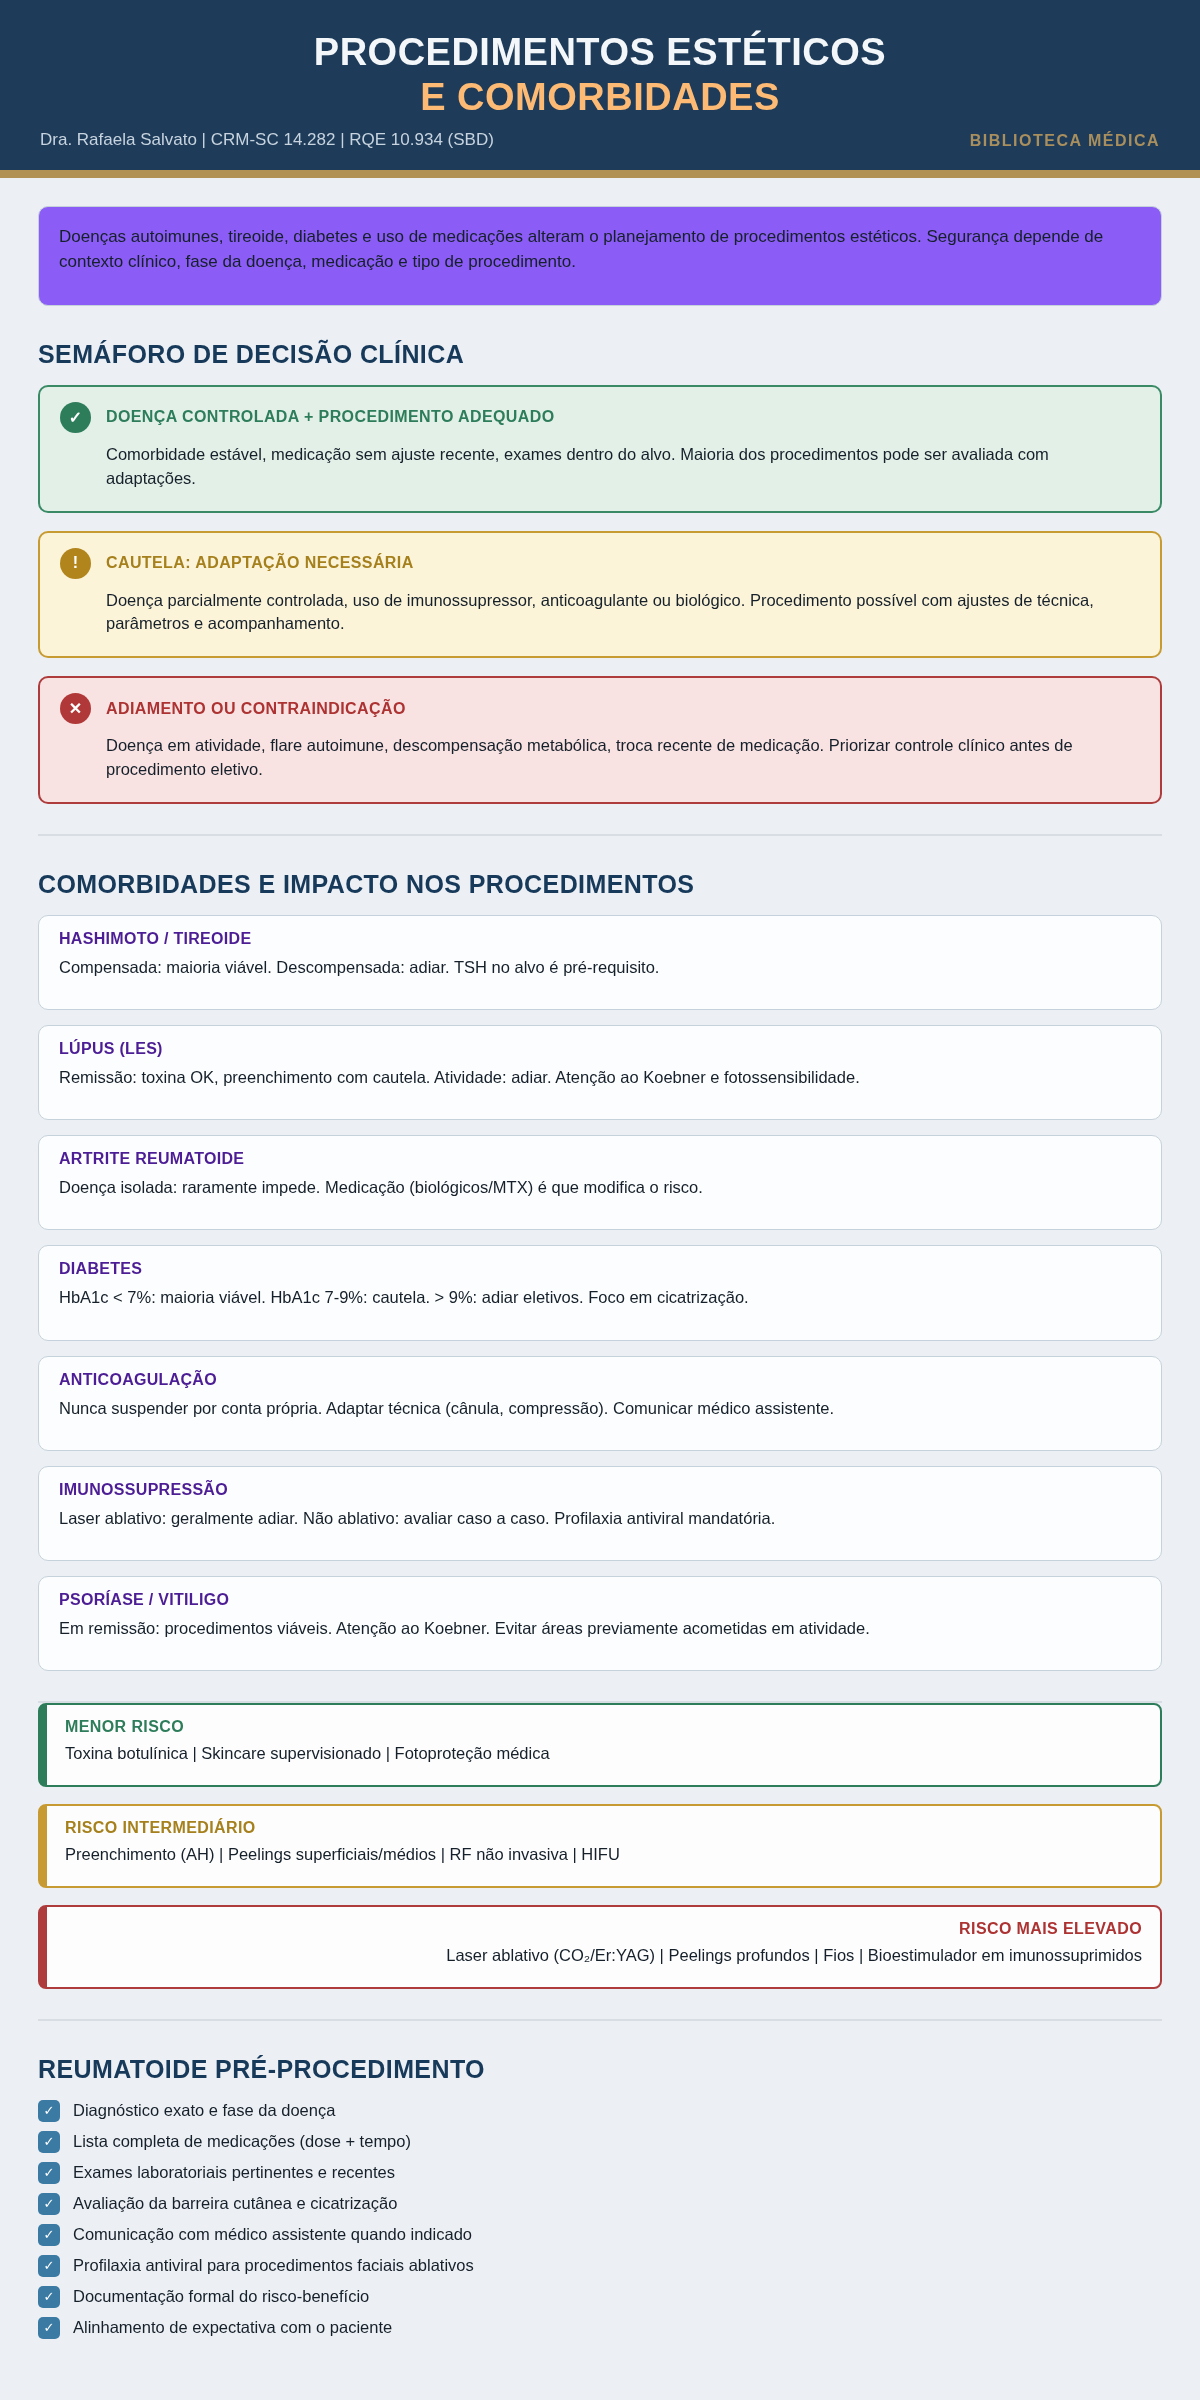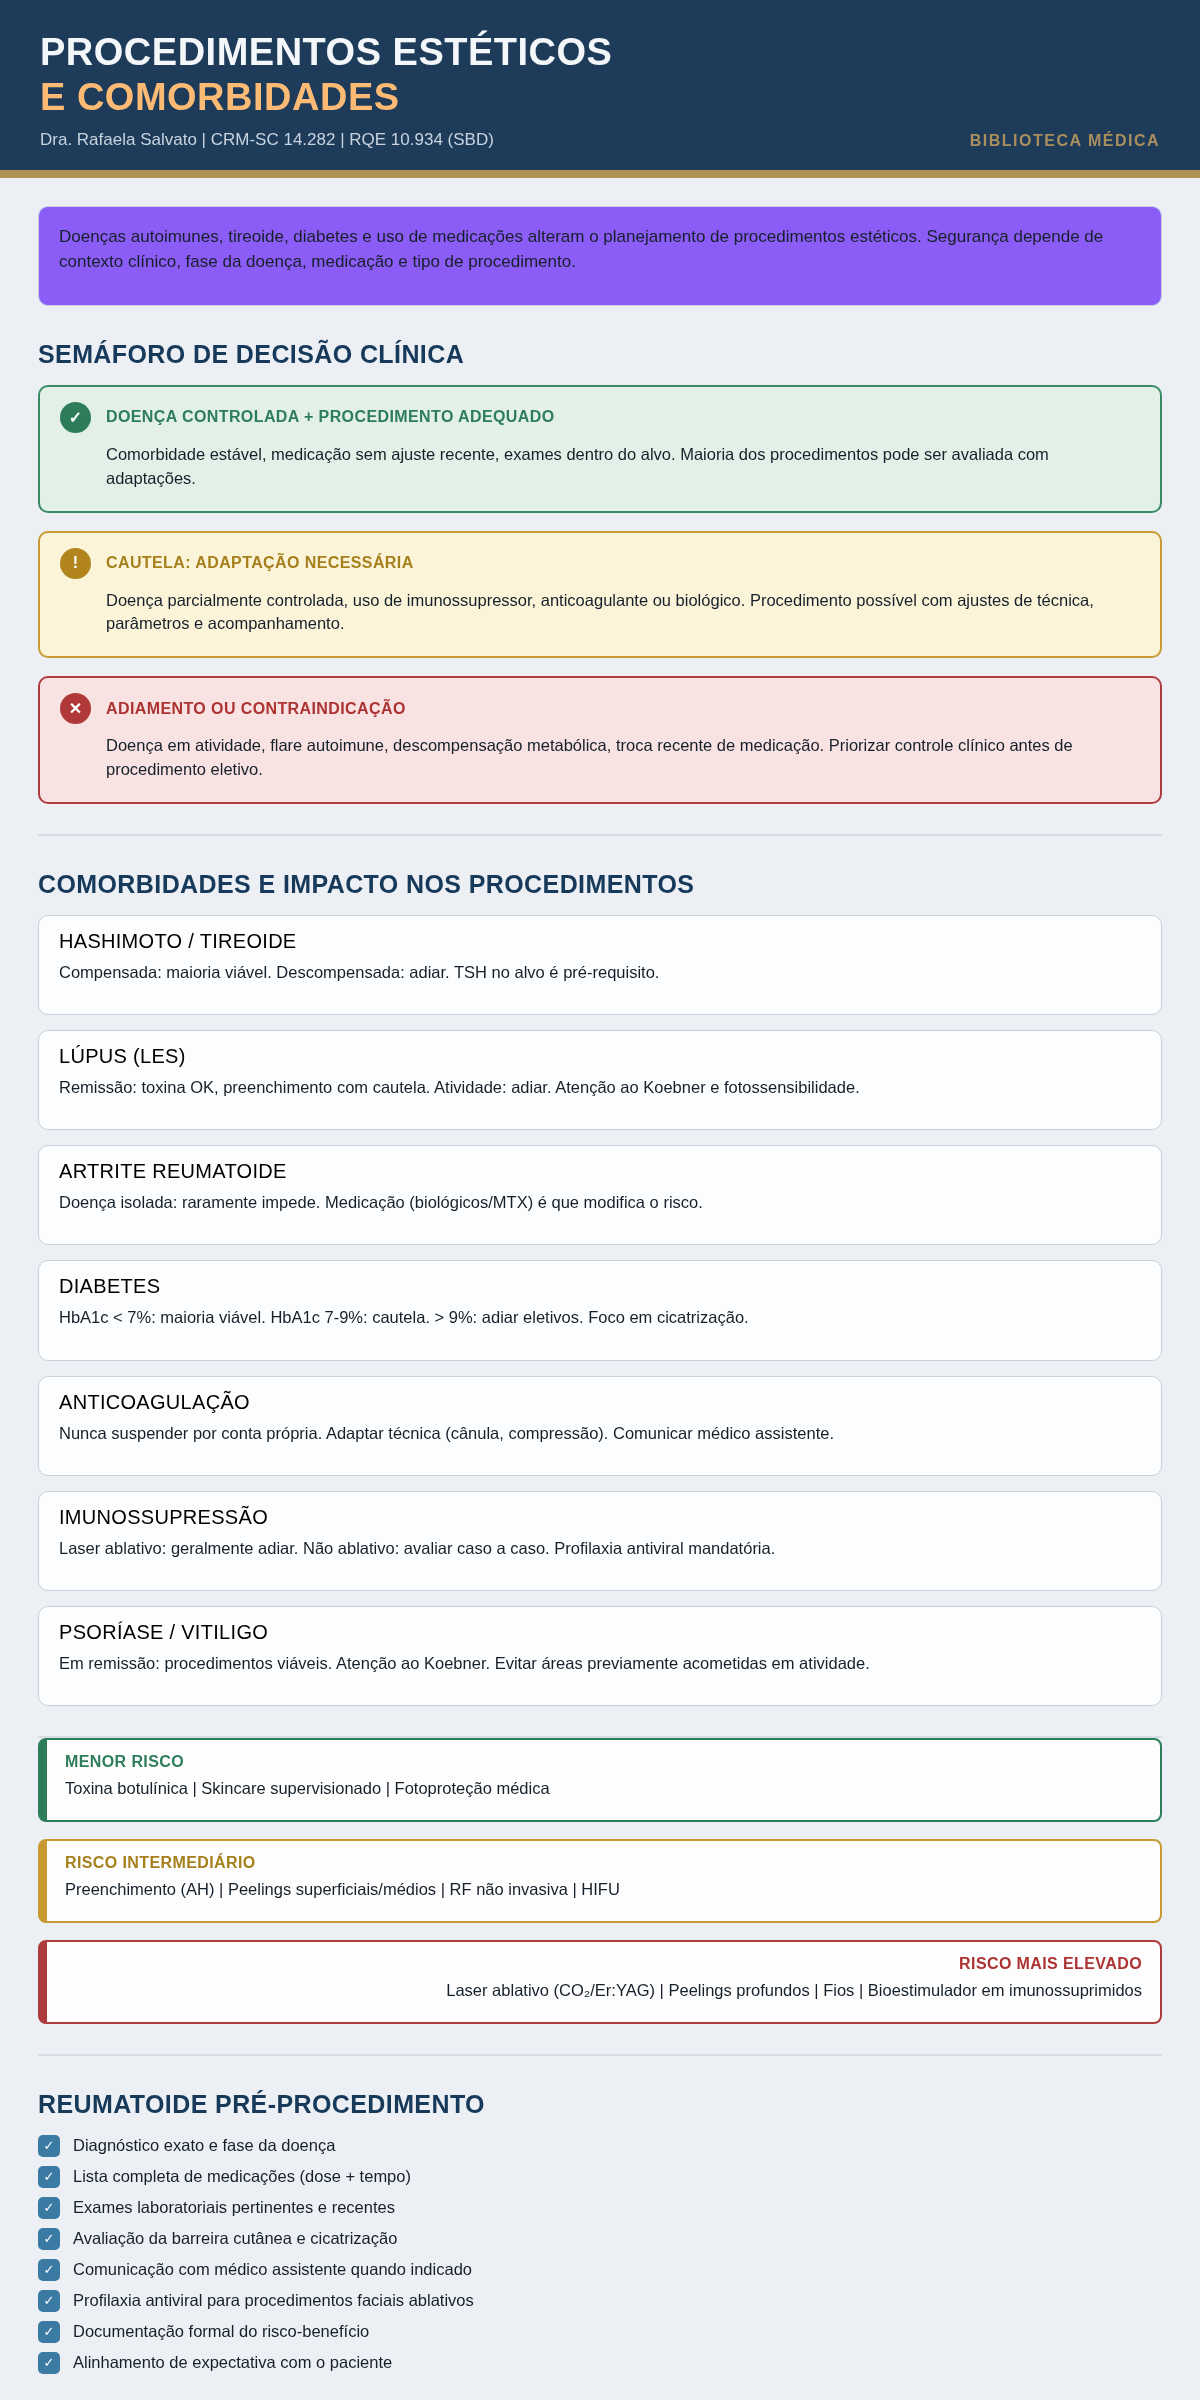--- a/index.html
+++ b/index.html
@@ -8,20 +8,21 @@
     width: 1200px;
     font-family: "Liberation Sans", sans-serif;
     color: #1a222b;
   }
 
   
   .header {
     background: #1e3c59;
     padding: 30px 40px 20px 40px;
     border-bottom: 8px solid #b29155;
+    text-align: center;
   }
   .header h1 { font-size: 38px; line-height: 1.18; letter-spacing: 0.5px; font-weight: bold; }
   .title-line1 { color: #f4f7fa; display: block; }
   .title-line2 { color: #fdba74; display: block; }
   .header-row {
     display: flex; justify-content: space-between; align-items: flex-end;
     margin-top: 10px;
   }
   .header-subtitle { color: #c7d3df; font-size: 17px; }
   .header-badge { color: #a98f5e; font-size: 16px; font-weight: bold; letter-spacing: 1.5px; }
@@ -83,21 +84,21 @@
   .sem-red .sem-title { color: #ad3232; }
 
   
   .card {
     background: #fbfdfe;
     border: 1px solid #c6d2db;
     border-radius: 10px;
     padding: 14px 20px 30px 20px;
     margin-bottom: 15px;
   }
-  .card-title { color: #000000; font-size: 20px; font-weight: normal; letter-spacing: 0.3px; }
+  .card-title { color: #4c1d95; font-size: 16px; font-weight: bold; letter-spacing: 0.3px; }
   .card-body { margin-top: 8px; font-size: 16.5px; color: #16202a; line-height: 1.4; }
 
   
   .tier {
     background: #fdfdfe;
     border: 2px solid;
     border-left-width: 9px;
     border-radius: 8px;
     padding: 13px 18px 22px 18px;
     margin-bottom: 17px;

